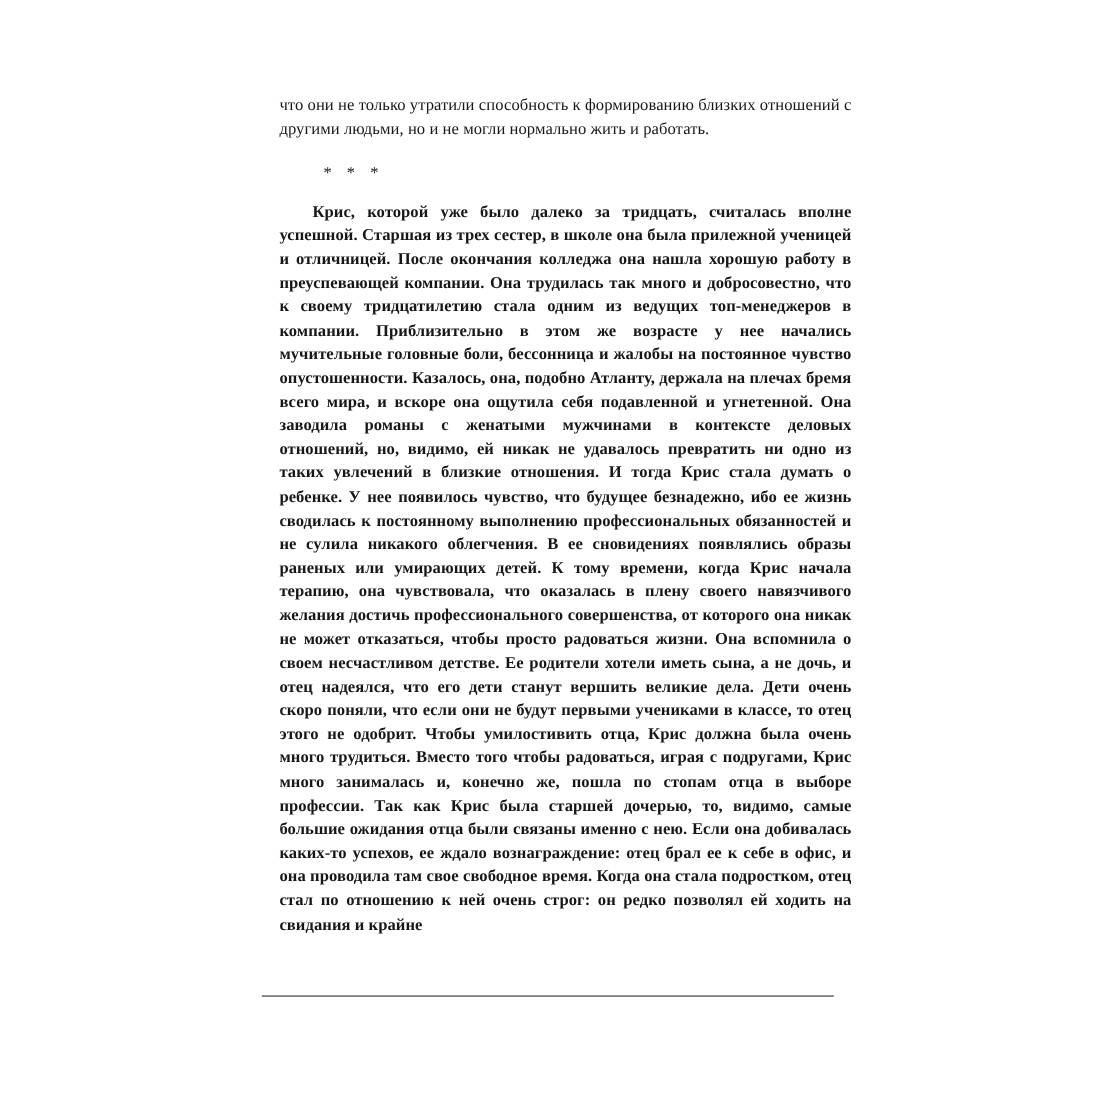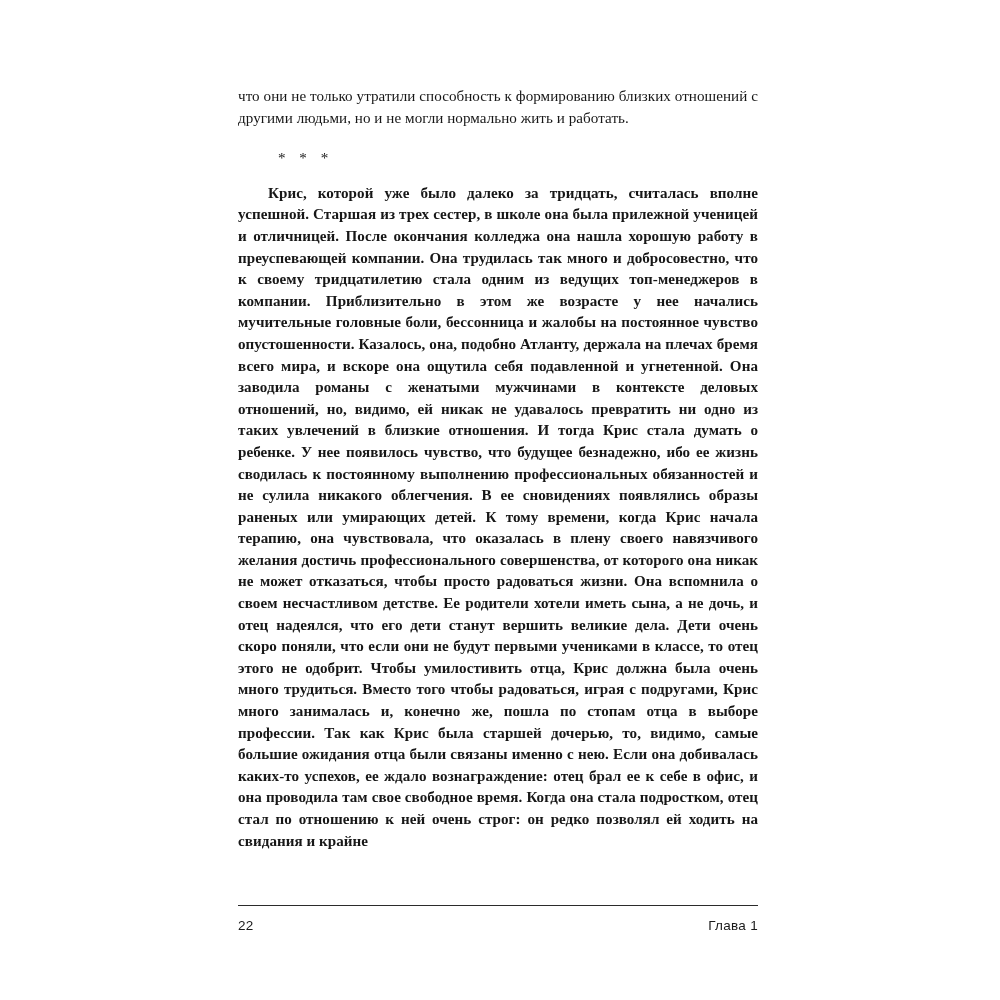--- a/index.html
+++ b/index.html
@@ -15,21 +15,21 @@
     overflow: hidden;
   }
   .page {
     position: relative;
     width: 1000px;
     height: 1000px;
     background: #ffffff;
   }
   .text-column {
     position: absolute;
-    left: 238px;
+    left: 254px;
     top: 86px;
     width: 520px;
   }
   .para {
     margin: 0;
     font-size: 15.1px;
     line-height: 21.6px;
     text-align: justify;
     text-align-last: left;
     letter-spacing: 0.05px;
@@ -97,19 +97,15 @@
     <p class="divider">* * *</p>
 
     <div class="spacer-tiny"></div>
 
     <p class="para indent">Крис, которой уже было далеко за тридцать, считалась вполне успешной. Старшая из трех сестер, в школе она была прилежной ученицей и отличницей. После окончания колледжа она нашла хорошую работу в преуспевающей компании. Она трудилась так много и добросовестно, что к своему тридцатилетию стала одним из ведущих топ-менеджеров в компании. Приблизительно в этом же возрасте у нее начались мучительные головные боли, бессонница и жалобы на постоянное чувство опустошенности. Казалось, она, подобно Атланту, держала на плечах бремя всего мира, и вскоре она ощутила себя подавленной и угнетенной. Она заводила романы с женатыми мужчинами в контексте деловых отношений, но, видимо, ей никак не удавалось превратить ни одно из таких увлечений в близкие отношения. И тогда Крис стала думать о ребенке. У нее появилось чувство, что будущее безнадежно, ибо ее жизнь сводилась к постоянному выполнению профессиональных обязанностей и не сулила никакого облегчения. В ее сновидениях появлялись образы раненых или умирающих детей. К тому времени, когда Крис начала терапию, она чувствовала, что оказалась в плену своего навязчивого желания достичь профессионального совершенства, от которого она никак не может отказаться, чтобы просто радоваться жизни. Она вспомнила о своем несчастливом детстве. Ее родители хотели иметь сына, а не дочь, и отец надеялся, что его дети станут вершить великие дела. Дети очень скоро поняли, что если они не будут первыми учениками в классе, то отец этого не одобрит. Чтобы умилостивить отца, Крис должна была очень много трудиться. Вместо того чтобы радоваться, играя с подругами, Крис много занималась и, конечно же, пошла по стопам отца в выборе профессии. Так как Крис была старшей дочерью, то, видимо, самые большие ожидания отца были связаны именно с нею. Если она добивалась каких-то успехов, ее ждало вознаграждение: отец брал ее к себе в офис, и она проводила там свое свободное время. Когда она стала подростком, отец стал по отношению к ней очень строг: он редко позволял ей ходить на свидания и крайне</p>
 
   </div>
 
   <div class="footer">
     <div class="footer-rule"></div>
-    <div class="footer-row">
-      <span class="footer-page">22</span>
-      <span class="footer-chapter">Глава 1</span>
-    </div>
   </div>
 
 </div>
 
 </body></html>

